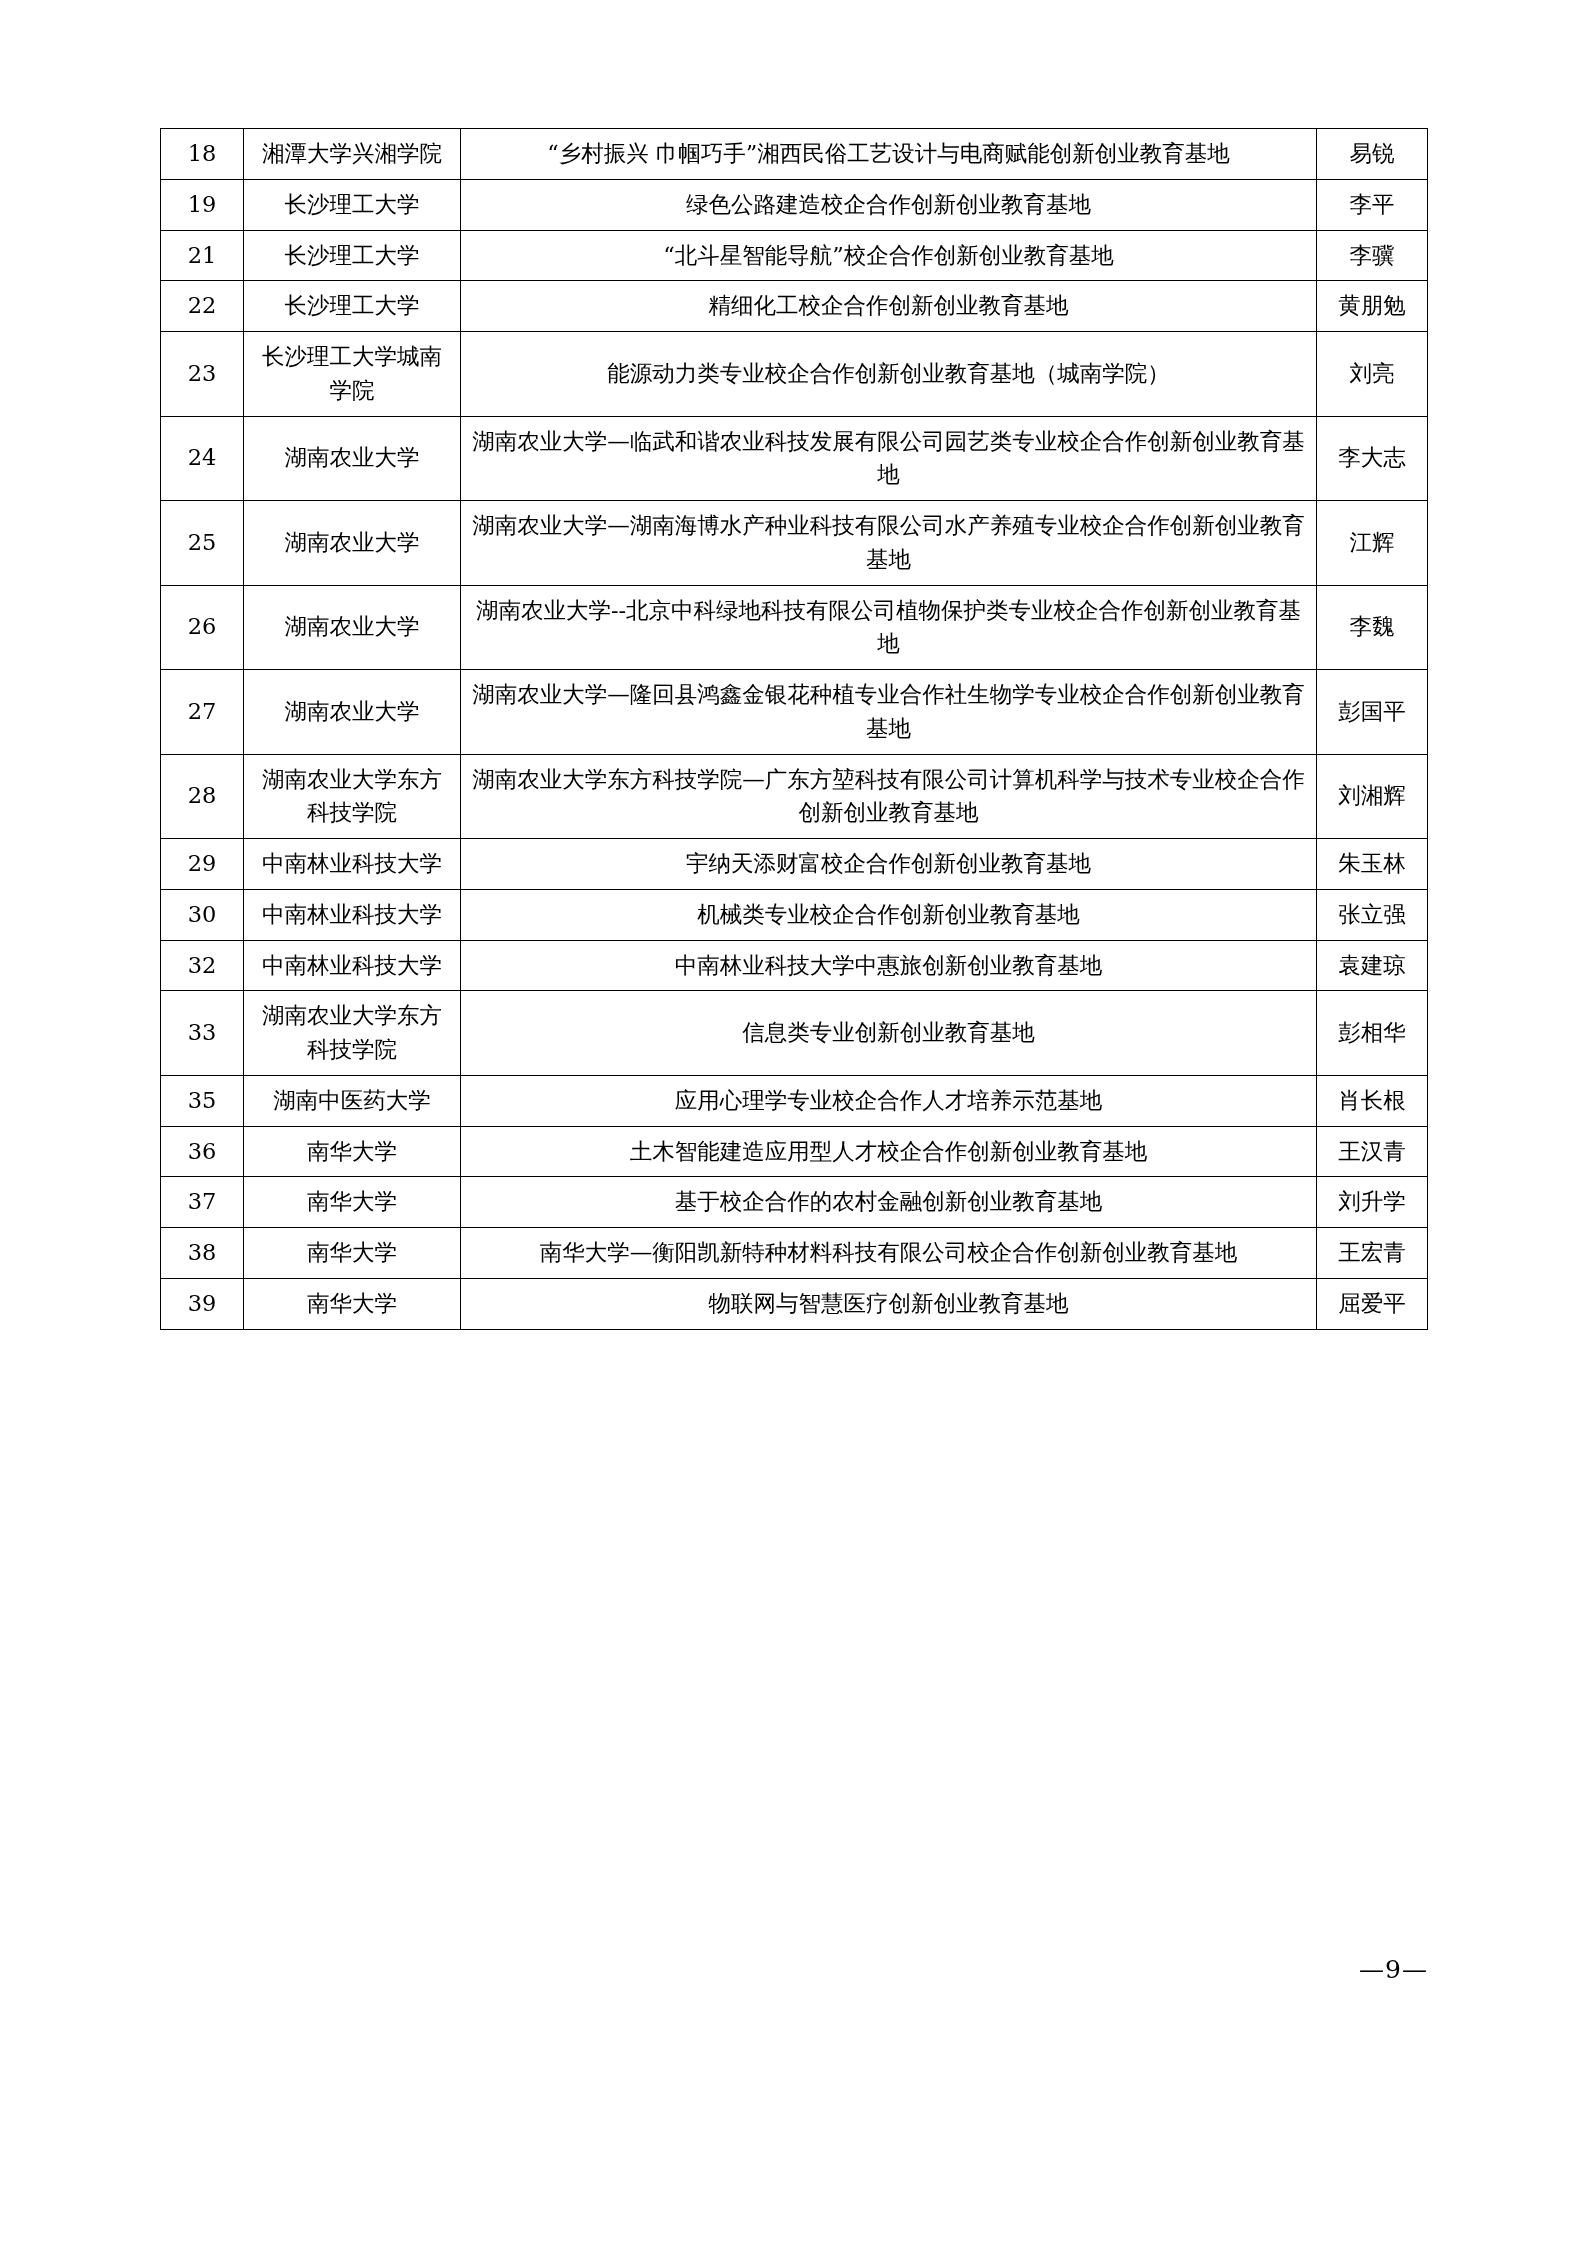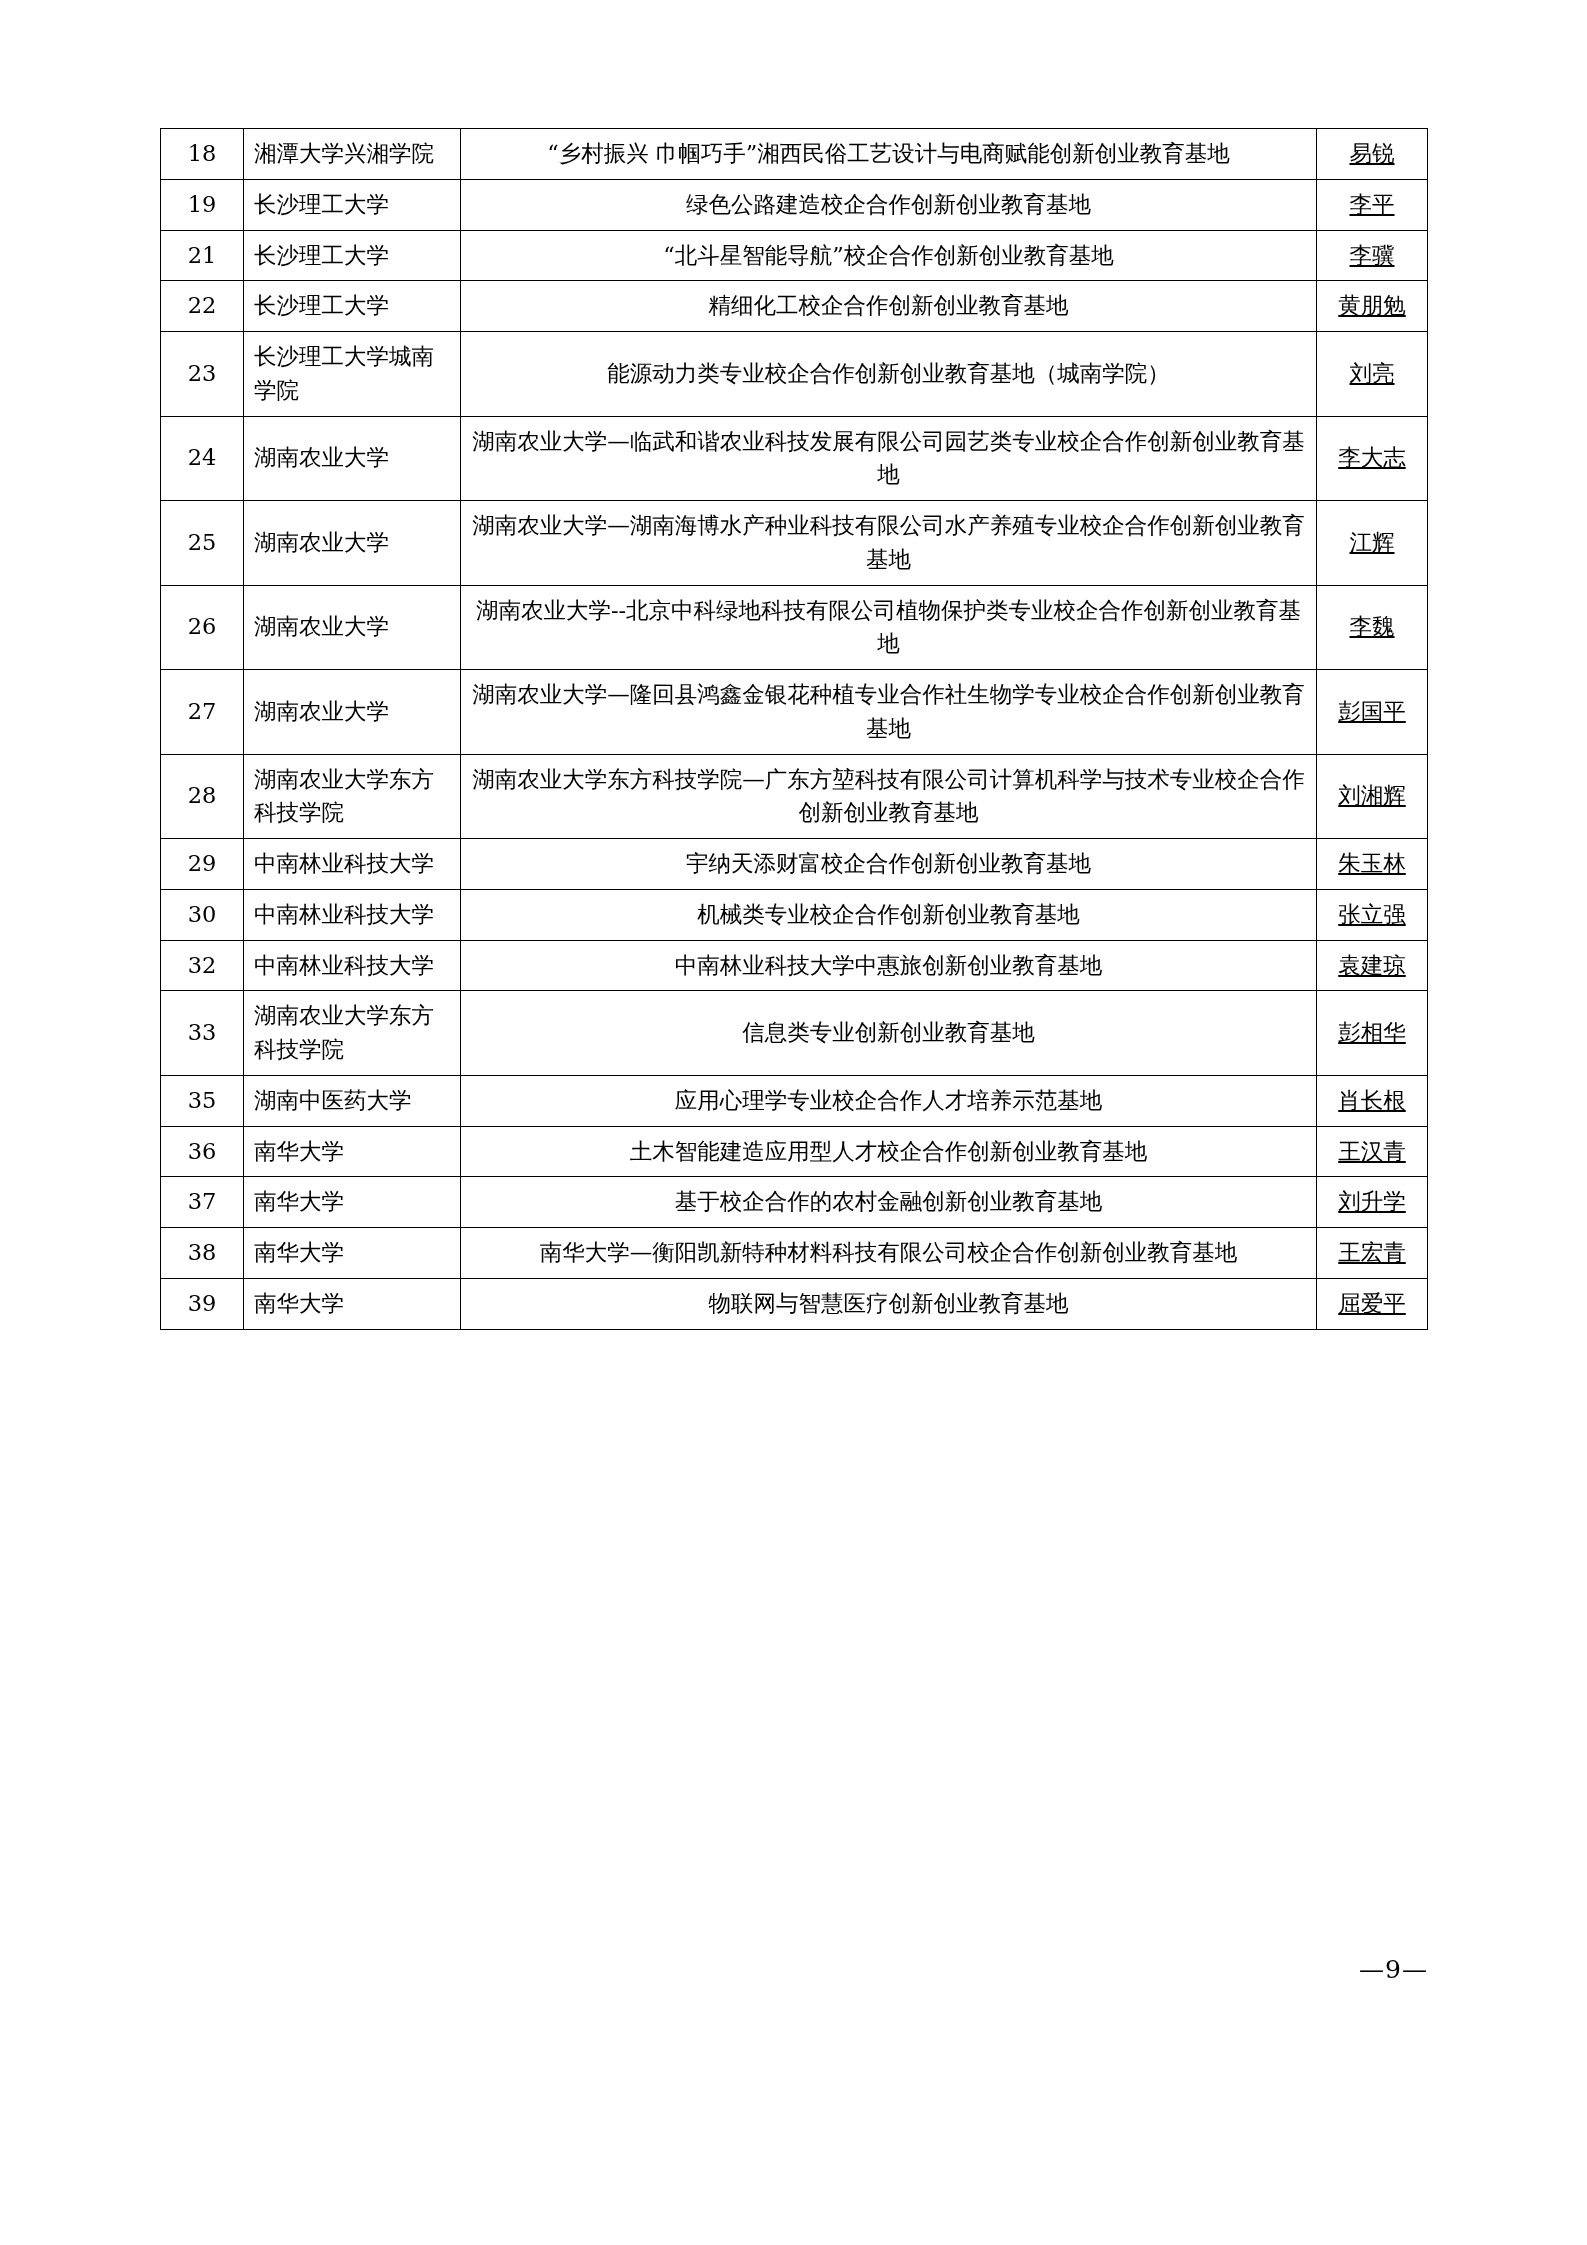--- a/index.html
+++ b/index.html
@@ -39,27 +39,26 @@
     line-height: 1.5;
     vertical-align: middle;
     font-family: "DejaVu Serif", "Liberation Serif", serif;
   }
   td.col-index {
     width: 62px;
     text-align: center;
   }
   td.col-school {
     width: 196px;
-    text-align: left;
+    text-align: center;
     padding-left: 12px;
   }
   td.col-name {
     width: 90px;
     text-align: center;
-    text-decoration: underline;
   }
   td.col-title {
     text-align: center;
     padding-left: 14px;
   }
   .page-number {
     position: absolute;
     left: 0;
     top: 1955px;
     width: 1428px;

